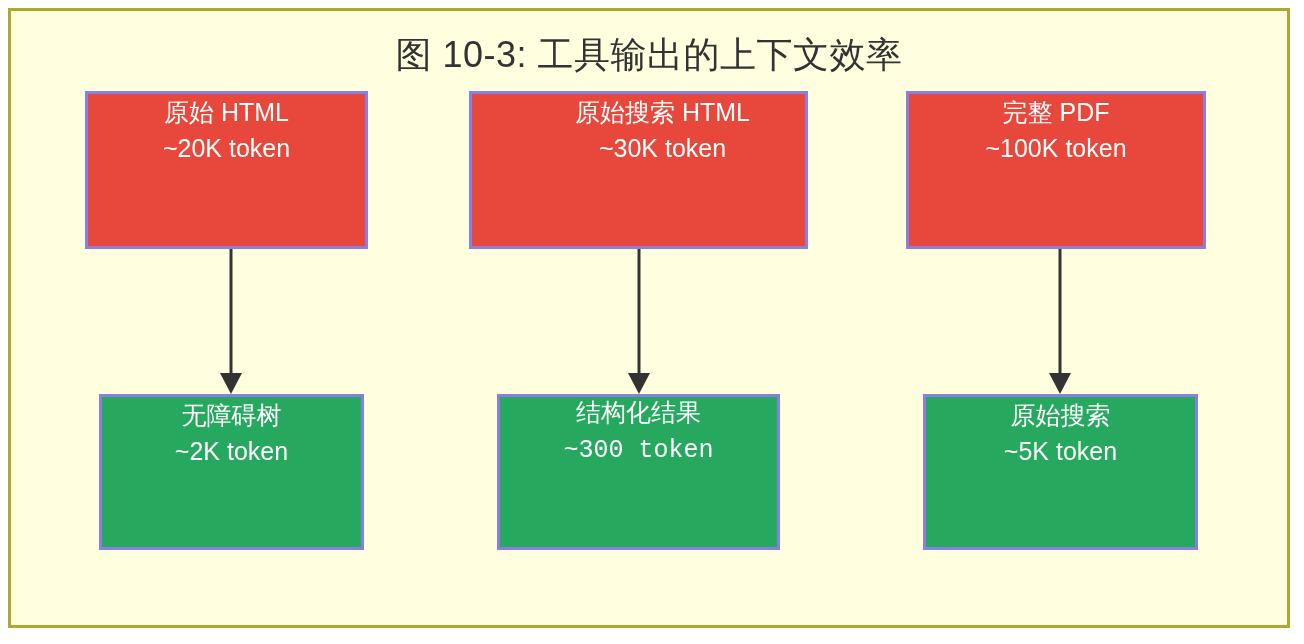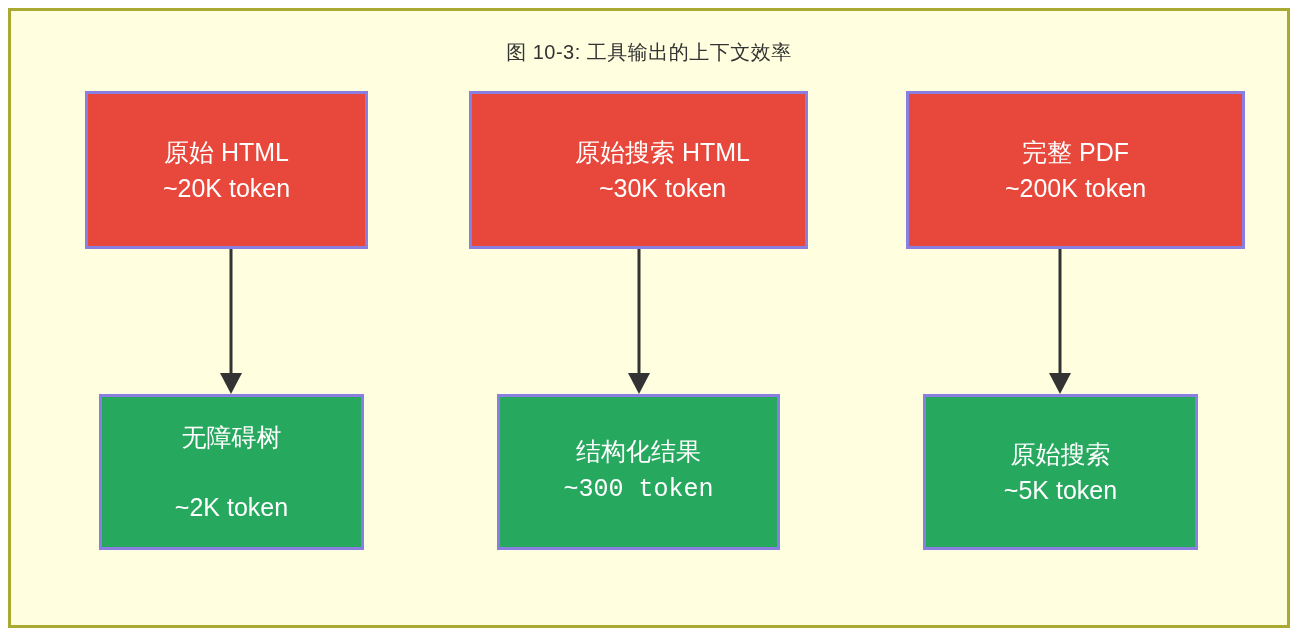--- a/index.html
+++ b/index.html
@@ -24,35 +24,34 @@
     border: 3px solid #aaaa33;
     box-sizing: border-box;
   }
 
   #figure-title {
     position: absolute;
     left: 0;
     top: 20px;
     width: 100%;
     text-align: center;
-    font-size: 20px;
+    font-size: 36px;
     color: #333333;
     letter-spacing: 0.5px;
     white-space: nowrap;
-    margin-top: 8px;
   }
 
   .node {
     position: absolute;
     box-sizing: border-box;
     border: 3px solid #8a7fe0;
     display: flex;
     flex-direction: column;
     align-items: center;
-    justify-content: center;
+    justify-content: flex-start;
     color: #ffffff;
     font-size: 25px;
     line-height: 1.45;
     text-align: center;
   }
   .node .line2 {
     display: block;
   }
 
   .node-source {
@@ -79,26 +78,26 @@
   <div class="node node-source" style="left:74px; top:80px; width:283px; height:158px;">
     <span>原始 HTML</span>
     <span class="line2">~20K token</span>
   </div>
 
   <div class="node node-source" style="left:458px; top:80px; width:339px; height:158px;padding-left:48px;">
     <span>原始搜索 HTML</span>
     <span class="line2">~30K token</span>
   </div>
 
-  <div class="node node-source" style="left:895px; top:80px; width:339px; height:158px;">
+  <div class="node node-source" style="left:895px; top:80px; width:300px; height:158px;">
     <span>完整 PDF</span>
-    <span class="line2">~200K token</span>
+    <span class="line2">~100K token</span>
   </div>
 
-  <div class="node node-result" style="left:88px; top:383px; width:265px; height:156px;gap:34px;">
+  <div class="node node-result" style="left:88px; top:383px; width:265px; height:156px;">
     <span>无障碍树</span>
     <span class="line2">~2K token</span>
   </div>
 
   <div class="node node-result" style="left:486px; top:383px; width:283px; height:156px;font-family:Liberation Mono, monospace;">
     <span>结构化结果</span>
     <span class="line2">~300 token</span>
   </div>
 
   <div class="node node-result" style="left:912px; top:383px; width:275px; height:156px;">

